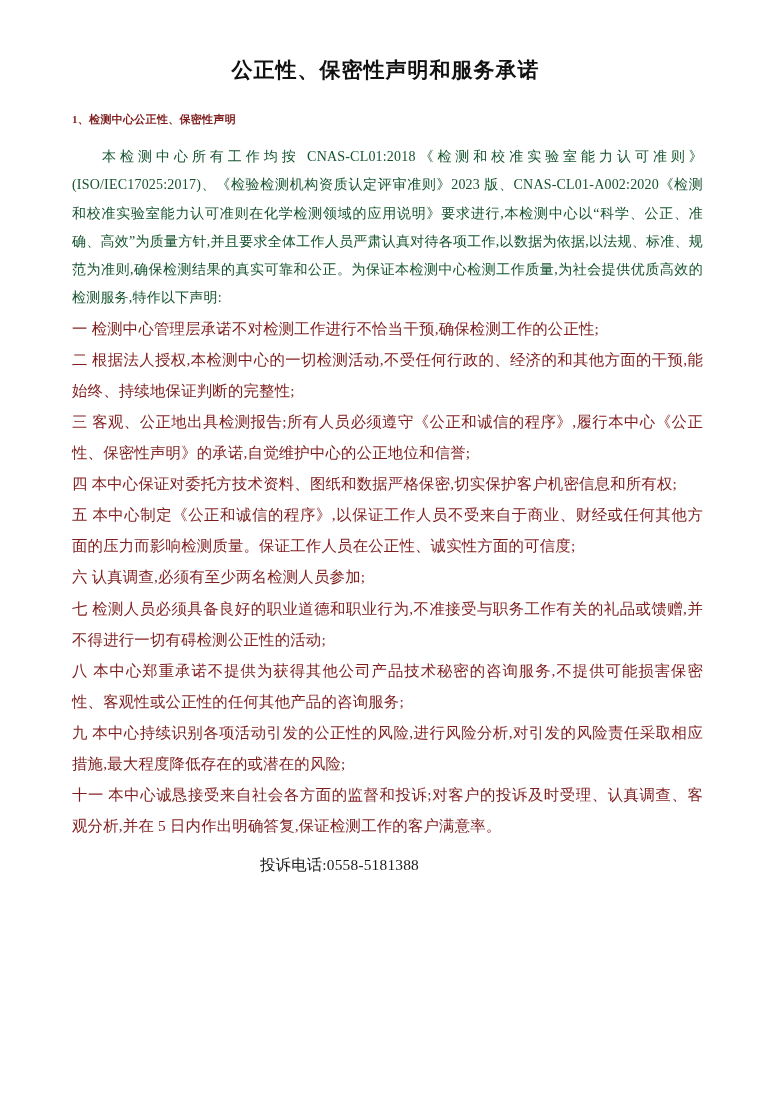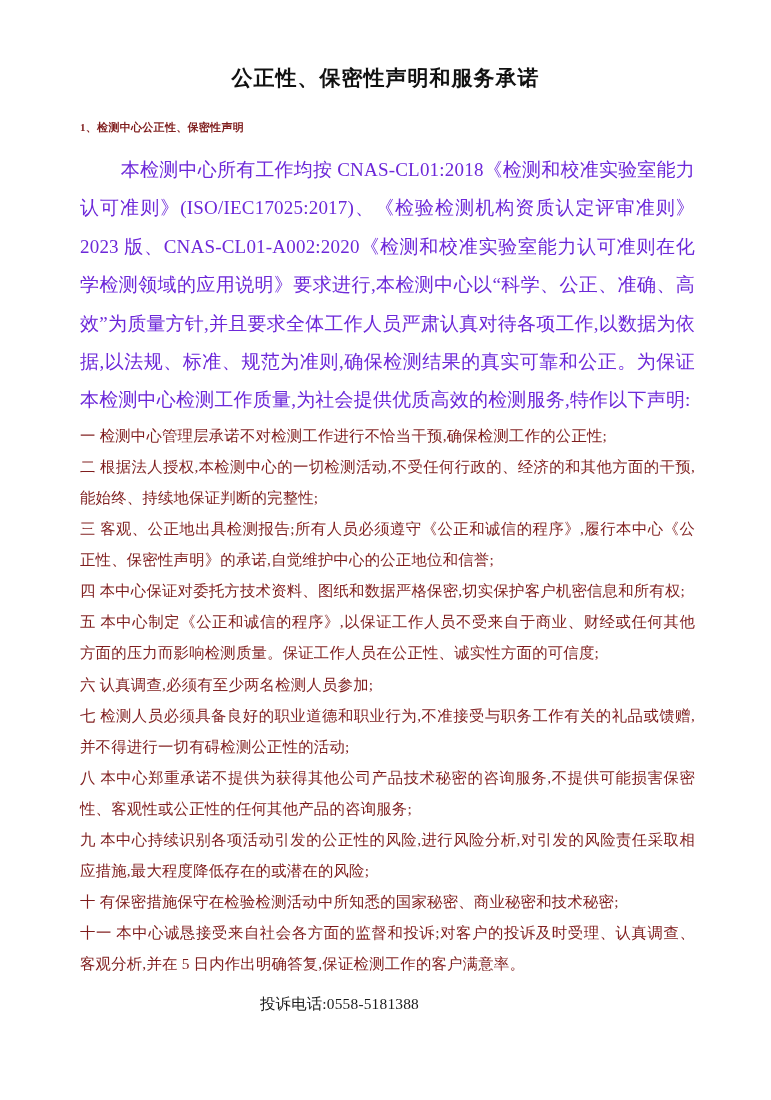--- a/index.html
+++ b/index.html
@@ -14,21 +14,21 @@
     color: #1a1a1a;
     position: relative;
     overflow: hidden;
   }
   .page {
     position: absolute;
     left: 0;
     top: 0;
     width: 771px;
     height: 1100px;
-    padding: 12px;
+    padding: 4px;
     box-sizing: border-box;
   }
   .doc-title {
     text-align: center;
     font-size: 21px;
     font-weight: bold;
     letter-spacing: 1px;
     margin-top: 52px;
     margin-bottom: 0;
     color: #111;
@@ -40,26 +40,26 @@
     margin-left: 68px;
     color: #7f1d1d;
     letter-spacing: 0.3px;
   }
   .body-block {
     margin-top: 16px;
     margin-left: 68px;
     margin-right: 64px;
   }
   p.para {
-    font-size: 19px;
+    font-size: 14px;
     line-height: 2.02;
     margin: 0;
     text-align: justify;
     text-justify: inter-ideograph;
-    color: #6d28d9;
+    color: #14532d;
     letter-spacing: 0.2px;
   }
   p.para.indent {
     text-indent: 2.15em;
   }
   .clause {
     font-size: 15.4px;
     line-height: 2.02;
     margin: 0;
     text-align: justify;
@@ -91,20 +91,19 @@
 
     <p class="clause">一 检测中心管理层承诺不对检测工作进行不恰当干预,确保检测工作的公正性;</p>
     <p class="clause">二 根据法人授权,本检测中心的一切检测活动,不受任何行政的、经济的和其他方面的干预,能始终、持续地保证判断的完整性;</p>
     <p class="clause">三 客观、公正地出具检测报告;所有人员必须遵守《公正和诚信的程序》,履行本中心《公正性、保密性声明》的承诺,自觉维护中心的公正地位和信誉;</p>
     <p class="clause">四 本中心保证对委托方技术资料、图纸和数据严格保密,切实保护客户机密信息和所有权;</p>
     <p class="clause">五 本中心制定《公正和诚信的程序》,以保证工作人员不受来自于商业、财经或任何其他方面的压力而影响检测质量。保证工作人员在公正性、诚实性方面的可信度;</p>
     <p class="clause">六 认真调查,必须有至少两名检测人员参加;</p>
     <p class="clause">七 检测人员必须具备良好的职业道德和职业行为,不准接受与职务工作有关的礼品或馈赠,并不得进行一切有碍检测公正性的活动;</p>
     <p class="clause">八 本中心郑重承诺不提供为获得其他公司产品技术秘密的咨询服务,不提供可能损害保密性、客观性或公正性的任何其他产品的咨询服务;</p>
     <p class="clause">九 本中心持续识别各项活动引发的公正性的风险,进行风险分析,对引发的风险责任采取相应措施,最大程度降低存在的或潜在的风险;</p>
-    <p class="clause">十 有保密措施保守在检验检测活动中所知悉的国家秘密、商业秘密和技术秘密;</p>
     <p class="clause">十一 本中心诚恳接受来自社会各方面的监督和投诉;对客户的投诉及时受理、认真调查、客观分析,并在 5 日内作出明确答复,保证检测工作的客户满意率。</p>
 
     <div class="contact-line">投诉电话:0558-5181388</div>
 
   </div>
 
 </div>
 
 </body></html>

